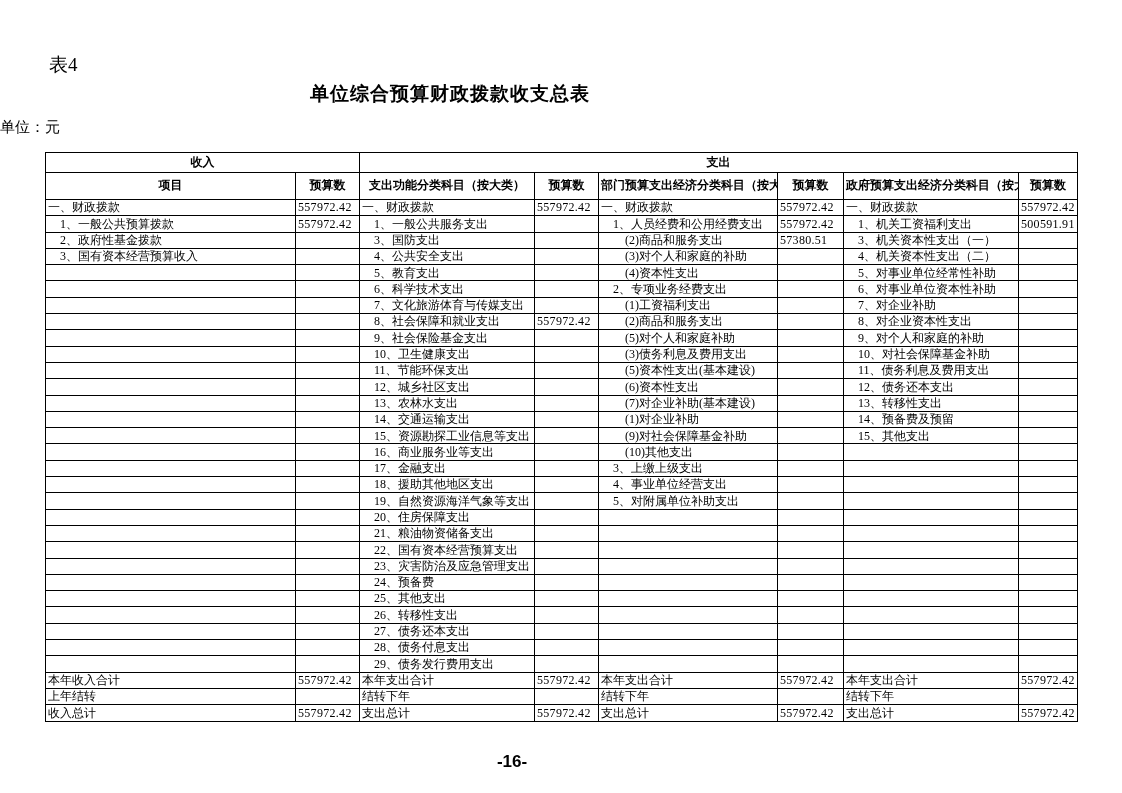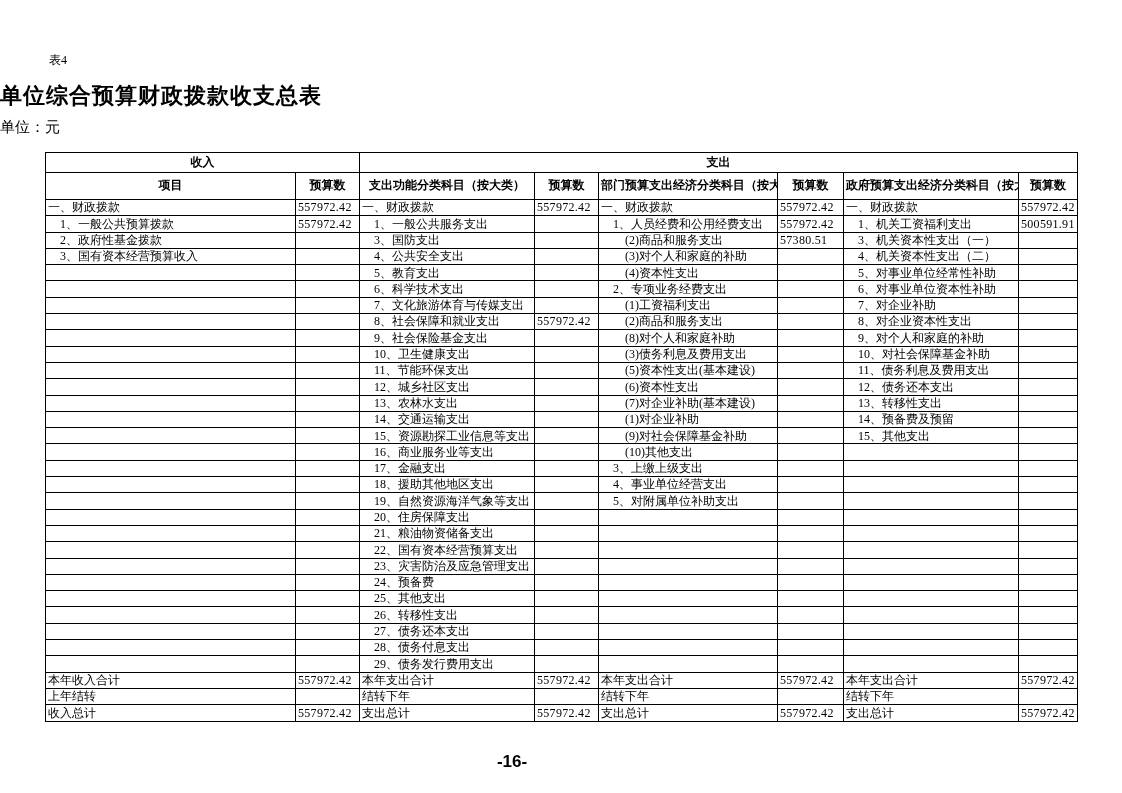--- a/index.html
+++ b/index.html
@@ -3,25 +3,25 @@
 <meta charset="utf-8">
 <style>
   html,body{margin:0;padding:0;background:#ffffff;}
   body{
     width:1122px;height:793px;position:relative;
     font-family:"Liberation Serif","DejaVu Serif",serif;
     color:#000;
   }
   .sheet-label{
     position:absolute;left:49px;top:52px;
-    font-size:12px;
+    font-size:19px;
   }
   .page-title{
     position:absolute;left:0;top:81px;width:900px;
-    font-size:22px;font-weight:bold;
+    text-align:center;font-size:19px;font-weight:bold;
     letter-spacing:1px;
   }
   .unit-label{
     position:absolute;left:0;top:118px;width:1077px;
     text-align:left;font-size:15px;
   }
   table.budget{
     position:absolute;left:45px;top:152px;
     border-collapse:collapse;table-layout:fixed;
     width:1032px;
@@ -164,21 +164,21 @@
         <td class="item">　　(2)商品和服务支出</td>
         <td class="amount"></td>
         <td class="item">　8、对企业资本性支出</td>
         <td class="amount"></td>
       </tr>
       <tr>
         <td class="item"></td>
         <td class="amount"></td>
         <td class="item">　9、社会保险基金支出</td>
         <td class="amount"></td>
-        <td class="item">　　(8)对个人和家庭补助</td>
+        <td class="item">　　(5)对个人和家庭补助</td>
         <td class="amount"></td>
         <td class="item">　9、对个人和家庭的补助</td>
         <td class="amount"></td>
       </tr>
       <tr>
         <td class="item"></td>
         <td class="amount"></td>
         <td class="item">　10、卫生健康支出</td>
         <td class="amount"></td>
         <td class="item">　　(3)债务利息及费用支出</td>

